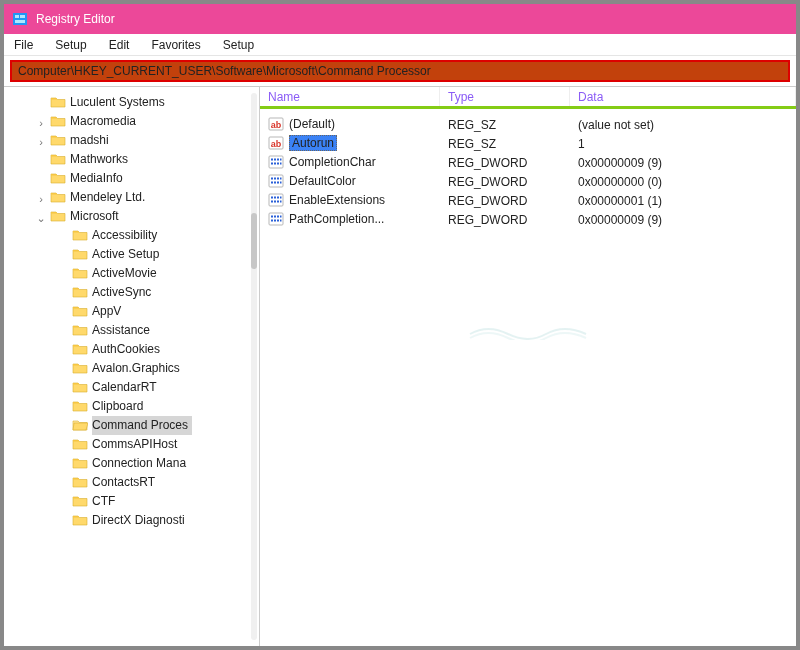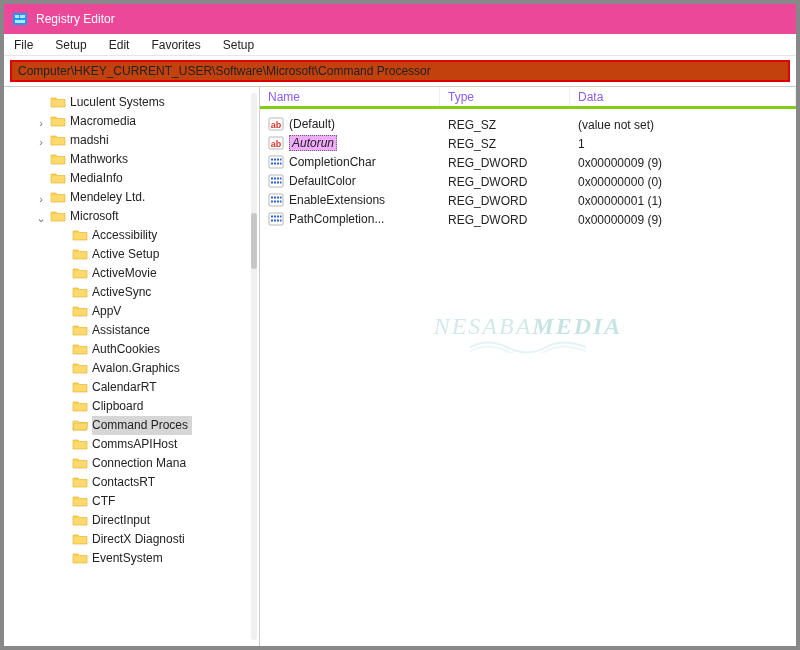--- a/index.html
+++ b/index.html
@@ -149,23 +149,22 @@
     align-items: flex-end;
   }
   .row .cell { padding: 0 8px; font-size: 12px; overflow: hidden; text-overflow: ellipsis; white-space: nowrap; }
   .row .cell.col-name { display: flex; align-items: center; gap: 5px; }
   .val-icon {
     width: 16px; height: 16px; flex: 0 0 16px;
     display: inline-block;
   }
   .row .value-label.editing {
     border: 1px dotted #666;
-    background: #f0abfc;
+    background: #3b82f6;
     padding: 0 2px;
-    font-style: italic;
   }
   .watermark {
     position: absolute;
     left: 50%; top: 44%;
     transform: translate(-50%, -50%);
     font-family: Georgia, serif;
     font-size: 24px;
     letter-spacing: 2px;
     opacity: 0.28;
     pointer-events: none;
@@ -308,27 +307,21 @@
                   <use href="#sym-folder"></use>
                 </svg></span><span class="label-wrap"><span>Connection Mana</span></span></li>
             <li><span class="folder"><svg width="16" height="16">
                   <use href="#sym-folder"></use>
                 </svg></span><span class="label-wrap"><span>ContactsRT</span></span></li>
             <li><span class="folder"><svg width="16" height="16">
                   <use href="#sym-folder"></use>
                 </svg></span><span class="label-wrap"><span>CTF</span></span></li>
             <li><span class="folder"><svg width="16" height="16">
                   <use href="#sym-folder"></use>
-                </svg></span><span class="label-wrap"><span>DirectInput</span></span></li>
-            <li><span class="folder"><svg width="16" height="16">
-                  <use href="#sym-folder"></use>
                 </svg></span><span class="label-wrap"><span>DirectX Diagnosti</span></span></li>
-            <li><span class="folder"><svg width="16" height="16">
-                  <use href="#sym-folder"></use>
-                </svg></span><span class="label-wrap"><span>EventSystem</span></span></li>
           </ul>
         </ul>
       <div class="tree-scroll">
         <div class="thumb"></div>
       </div>
     </div>
 
     <div class="list-pane">
       <div class="list-header">
         <div class="col col-name">Name</div>
@@ -392,23 +385,20 @@
                   <use href="#sym-dword"></use>
                 </svg></span>
               <span class="value-label">PathCompletion...</span>
             </div>
             <div class="cell col-type">REG_DWORD</div>
             <div class="cell col-data">0x00000009 (9)</div>
           </div>
         </div>
 
       <div class="watermark">
-        <div class="line1">
-          <span>NESABA</span><b>MEDIA</b>
-        </div>
         <svg class="wave" viewBox="0 0 120 14">
           <path d="M2 8 Q 20 -2 40 8 T 78 8 T 118 8" fill="none" stroke="#5fb3b3" stroke-width="2" opacity="0.6"></path>
           <path d="M2 12 Q 20 2 40 12 T 78 12 T 118 12" fill="none" stroke="#5fb3b3" stroke-width="2" opacity="0.4"></path>
         </svg>
       </div>
     </div>
 
   </div>
 </div>
 

